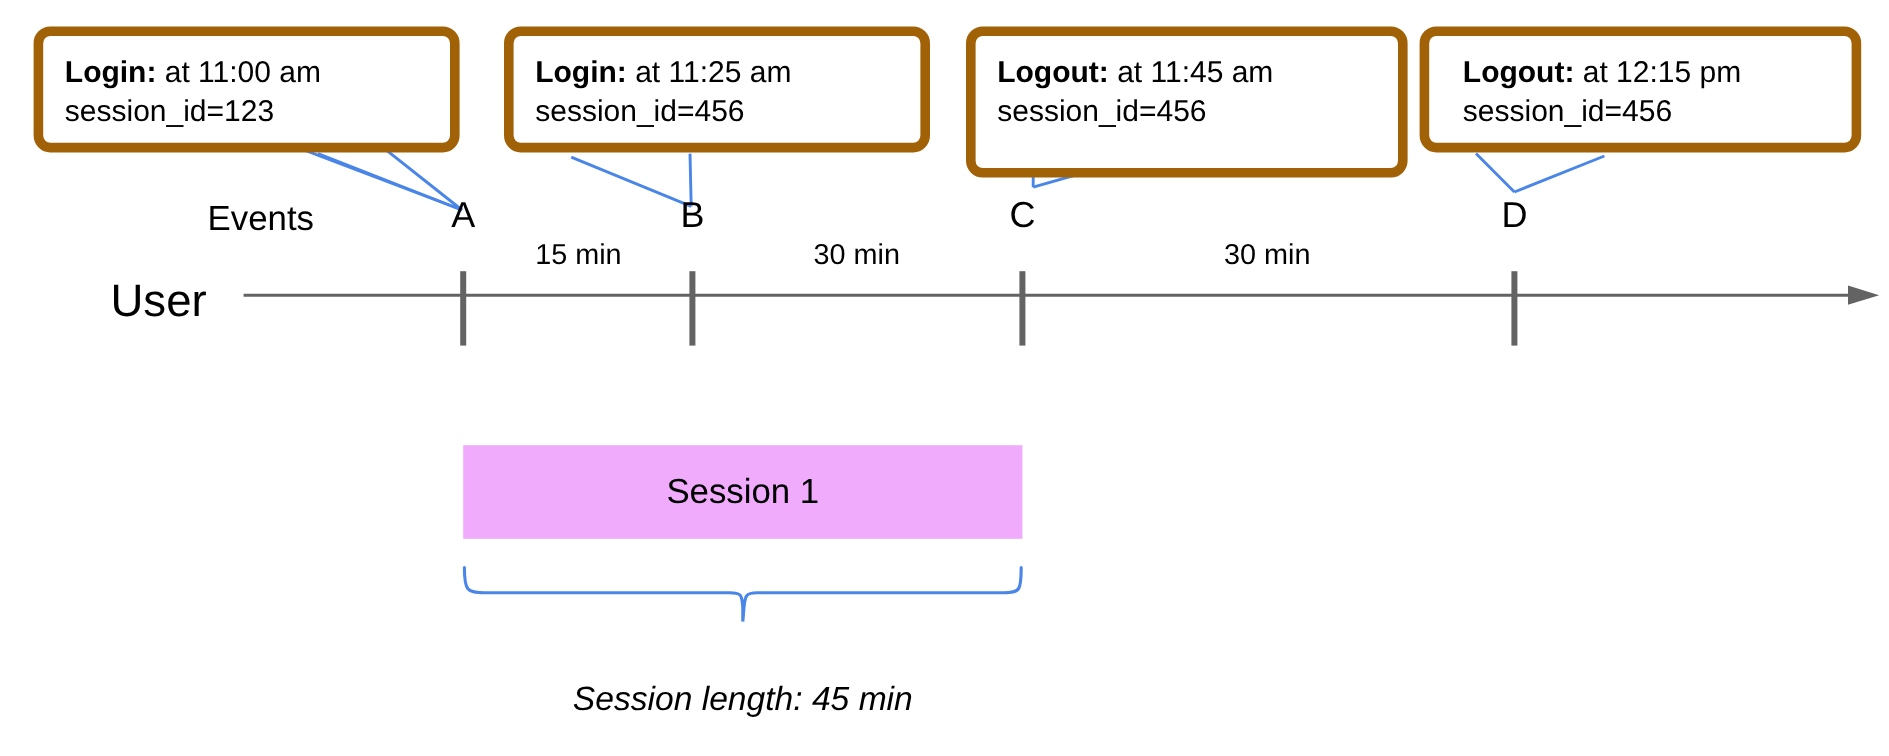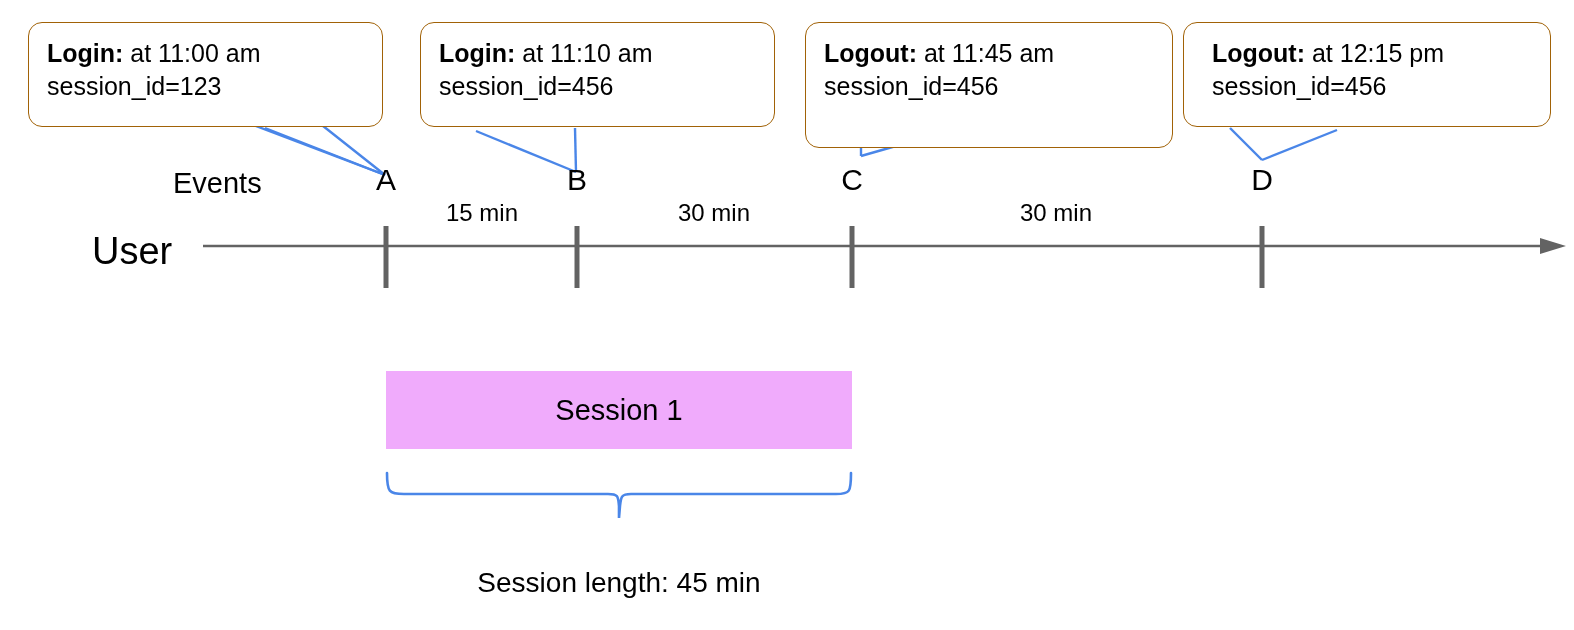--- a/index.html
+++ b/index.html
@@ -14,21 +14,21 @@
   #canvas {
     position: relative;
     width: 1574px;
     height: 630px;
     background: #ffffff;
     overflow: hidden;
   }
   .callout {
     position: absolute;
     box-sizing: border-box;
-    border: 1px solid #a16207;
+    border: 8px solid #a16207;
     border-radius: 14px;
     background: #ffffff;
     padding: 14px 18px 12px 18px;
     line-height: 1.32;
     font-size: 25px;
     z-index: 4;
   }
   .callout .line1 { white-space: nowrap; }
   .callout .line2 { white-space: nowrap; }
   .callout b { font-weight: bold; }
@@ -121,21 +121,21 @@
 
   <div class="callout" style="left:28px; top:22px; width:355px; height:105px;">
     <div class="line1">
       <b>Login:</b><span> at 11:00 am</span>
     </div>
     <div class="line2">session_id=123</div>
   </div>
 
   <div class="callout" style="left:420px; top:22px; width:355px; height:105px;">
     <div class="line1">
-      <b>Login:</b><span> at 11:10 am</span>
+      <b>Login:</b><span> at 11:25 am</span>
     </div>
     <div class="line2">session_id=456</div>
   </div>
 
   <div class="callout" style="left:805px; top:22px; width:368px; height:126px;">
     <div class="line1">
       <b>Logout:</b><span> at 11:45 am</span>
     </div>
     <div class="line2">session_id=456</div>
   </div>
@@ -180,15 +180,15 @@
              C 387,492 389,494 404,494
              L 608,494
              C 619,494 618,497 619,506
              L 619,518
              L 620,506
              C 621,497 621,494 631,494
              L 836,494
              C 850,494 851,492 851,473" fill="none" stroke="#4a86e8" stroke-width="2.6" stroke-linecap="round"></path>
   </svg>
 
-  <div class="session-caption" style="left:419px; top:567px; width:400px;">Session length: 45 min</div>
+  <div class="session-caption" style="left:419px; top:567px; width:400px;font-style:italic;">Session length: 45 min</div>
 
 </div>
 
 </body></html>

